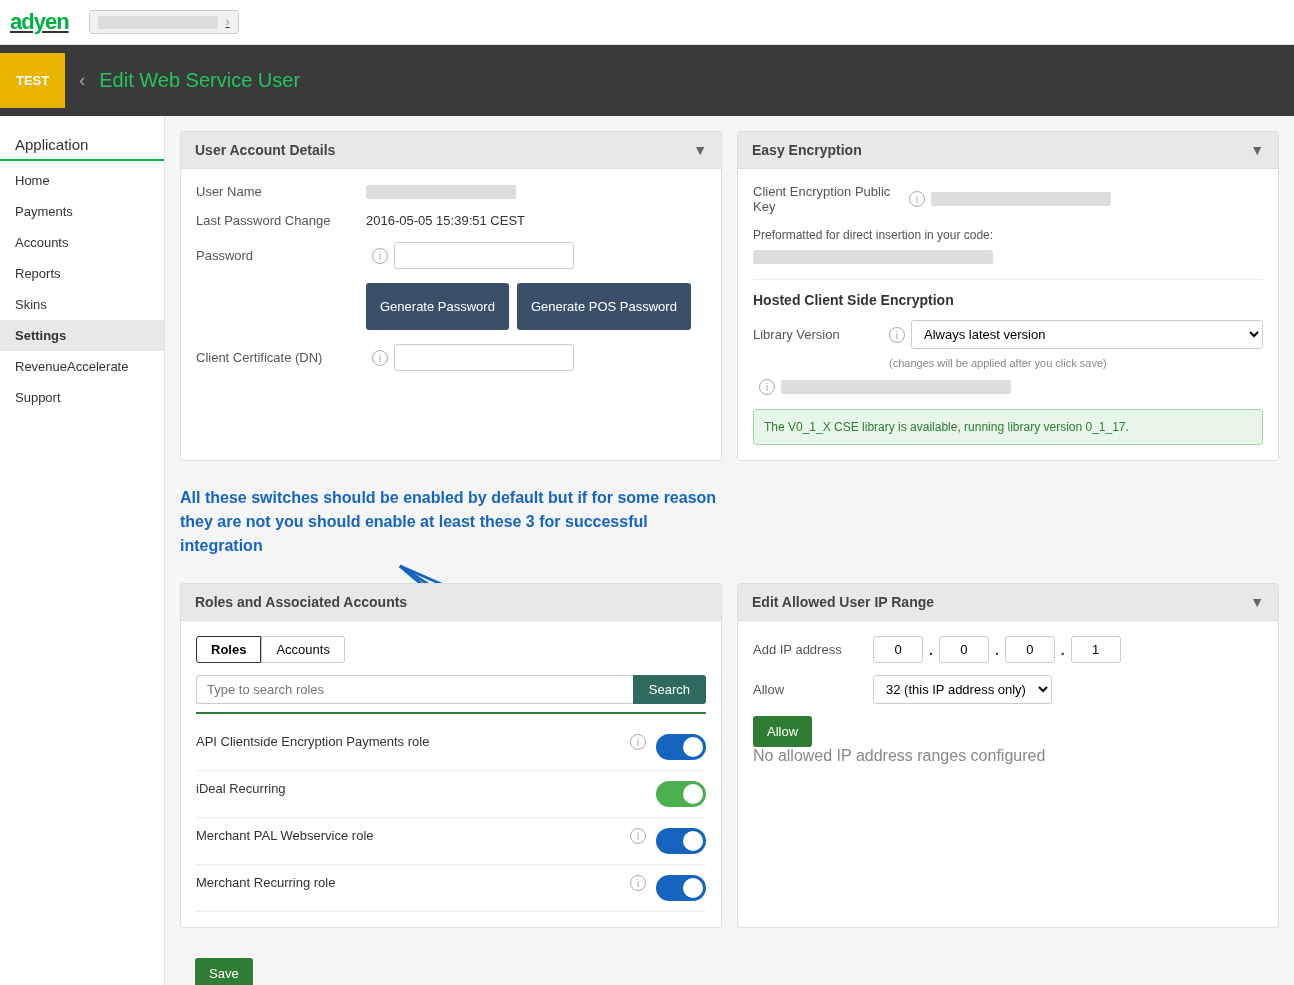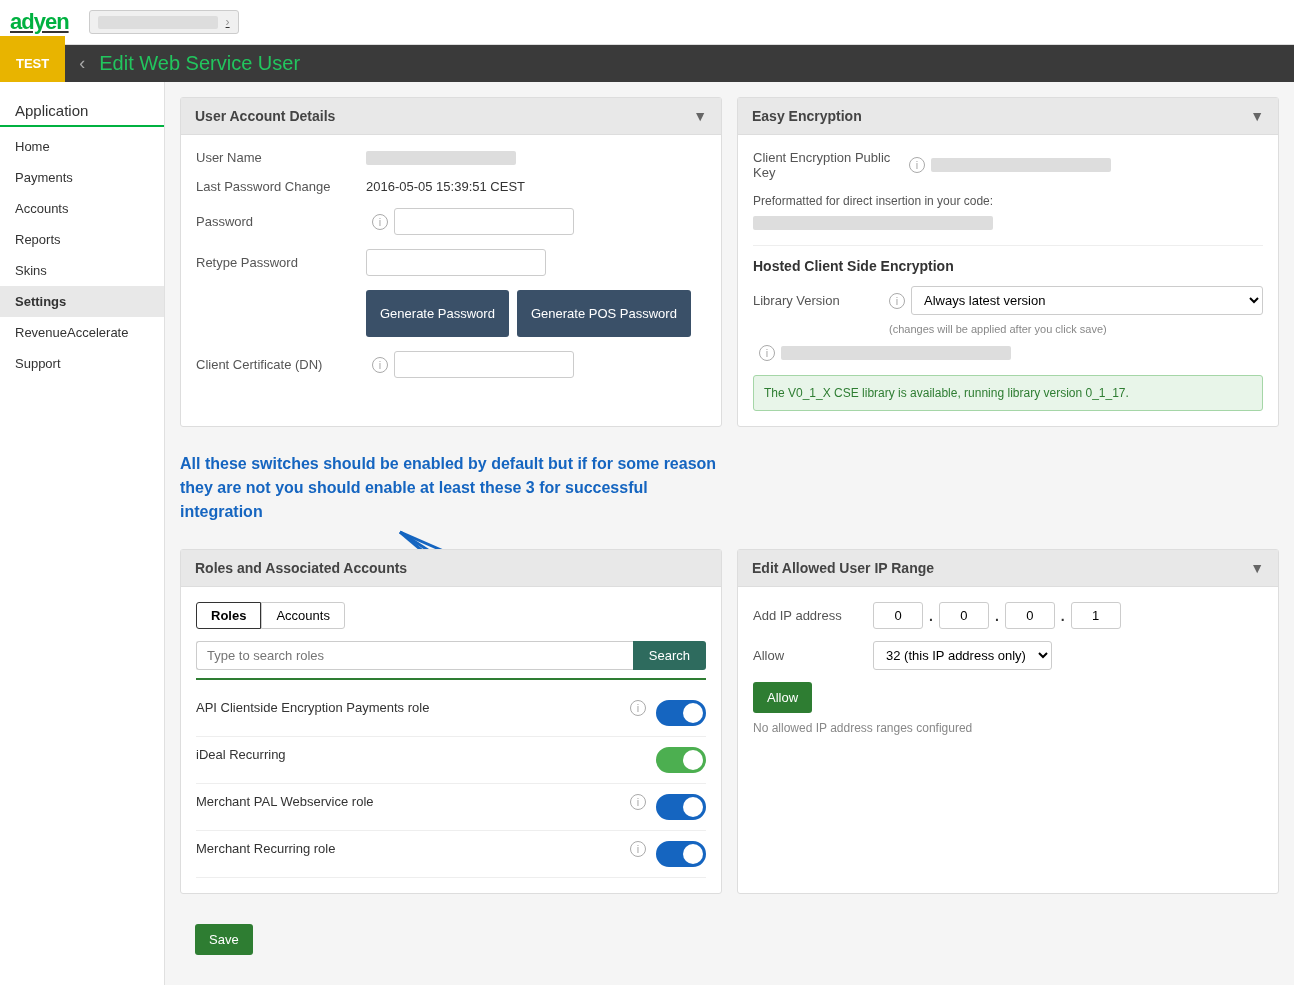--- a/index.html
+++ b/index.html
@@ -36,21 +36,21 @@
     .breadcrumb-nav .chevron {
       margin-left: 8px;
       color: #999;
     }
 
     
     .page-header {
       background: #3a3a3a;
       display: flex;
       align-items: center;
-      height: 37px;
+      height: 71px;
     }
     .test-badge {
       background: #e8b400;
       color: #fff;
       font-weight: bold;
       font-size: 13px;
       padding: 6px 16px;
       height: 55px;
       display: flex;
       align-items: center;
@@ -343,23 +343,23 @@
       font-weight: bold;
     }
     .allow-select {
       border: 1px solid #ccc;
       border-radius: 3px;
       padding: 5px 8px;
       font-size: 13px;
       background: #fff;
     }
     .ip-no-config {
-      font-size: 12px;
+      font-size: 16px;
       color: #888;
-      margin-top: 8px;
+      margin-top: 0;
     }
 
     
     .save-area {
       padding: 15px;
       grid-column: 1 / -1;
     }
 
     
     .bottom-row {
@@ -431,24 +431,20 @@
           <span class="form-label">Last Password Change</span>
           <span class="form-value">2016-05-05 15:39:51 CEST</span>
         </div>
 
         <div class="form-row">
           <span class="form-label">Password</span>
           <span class="info-icon">i</span>
           <input type="password" class="form-input" style="width: 180px;">
         </div>
 
-        <div class="form-row">
-          <span class="form-label">Retype Password</span>
-          <input type="password" class="form-input" style="width: 180px;">
-        </div>
 
         <div class="form-row">
           <span class="form-label"></span>
           <button class="btn-dark">Generate Password</button>
           <button class="btn-dark">Generate POS Password</button>
         </div>
 
         <div class="form-row">
           <span class="form-label">Client Certificate (DN)</span>
           <span class="info-icon">i</span>

